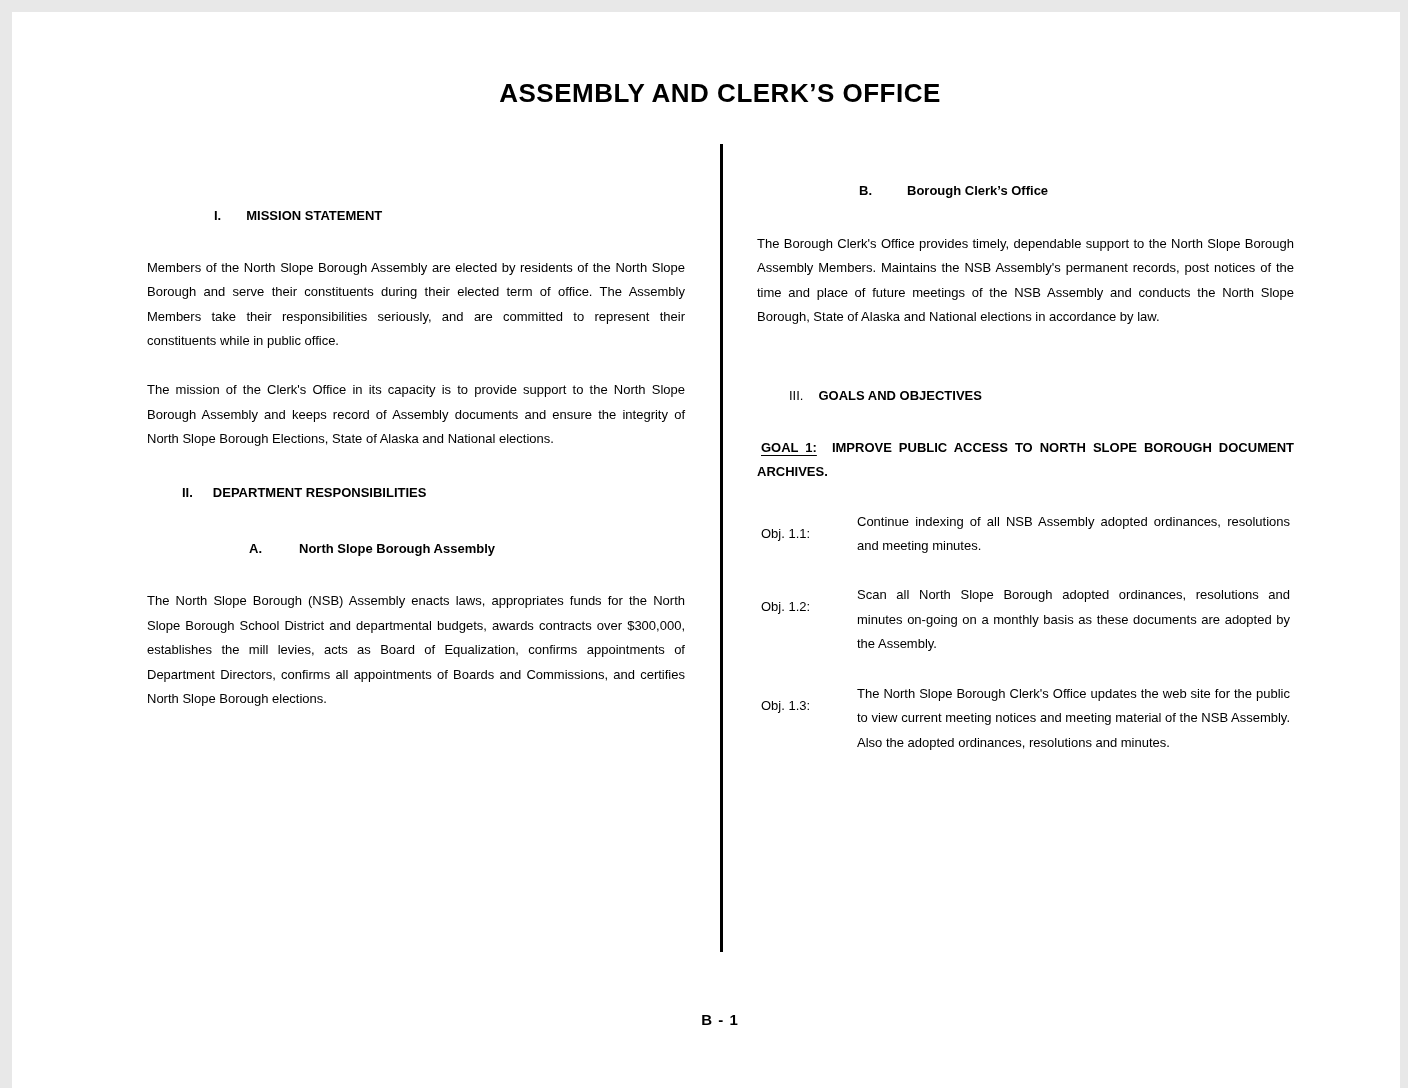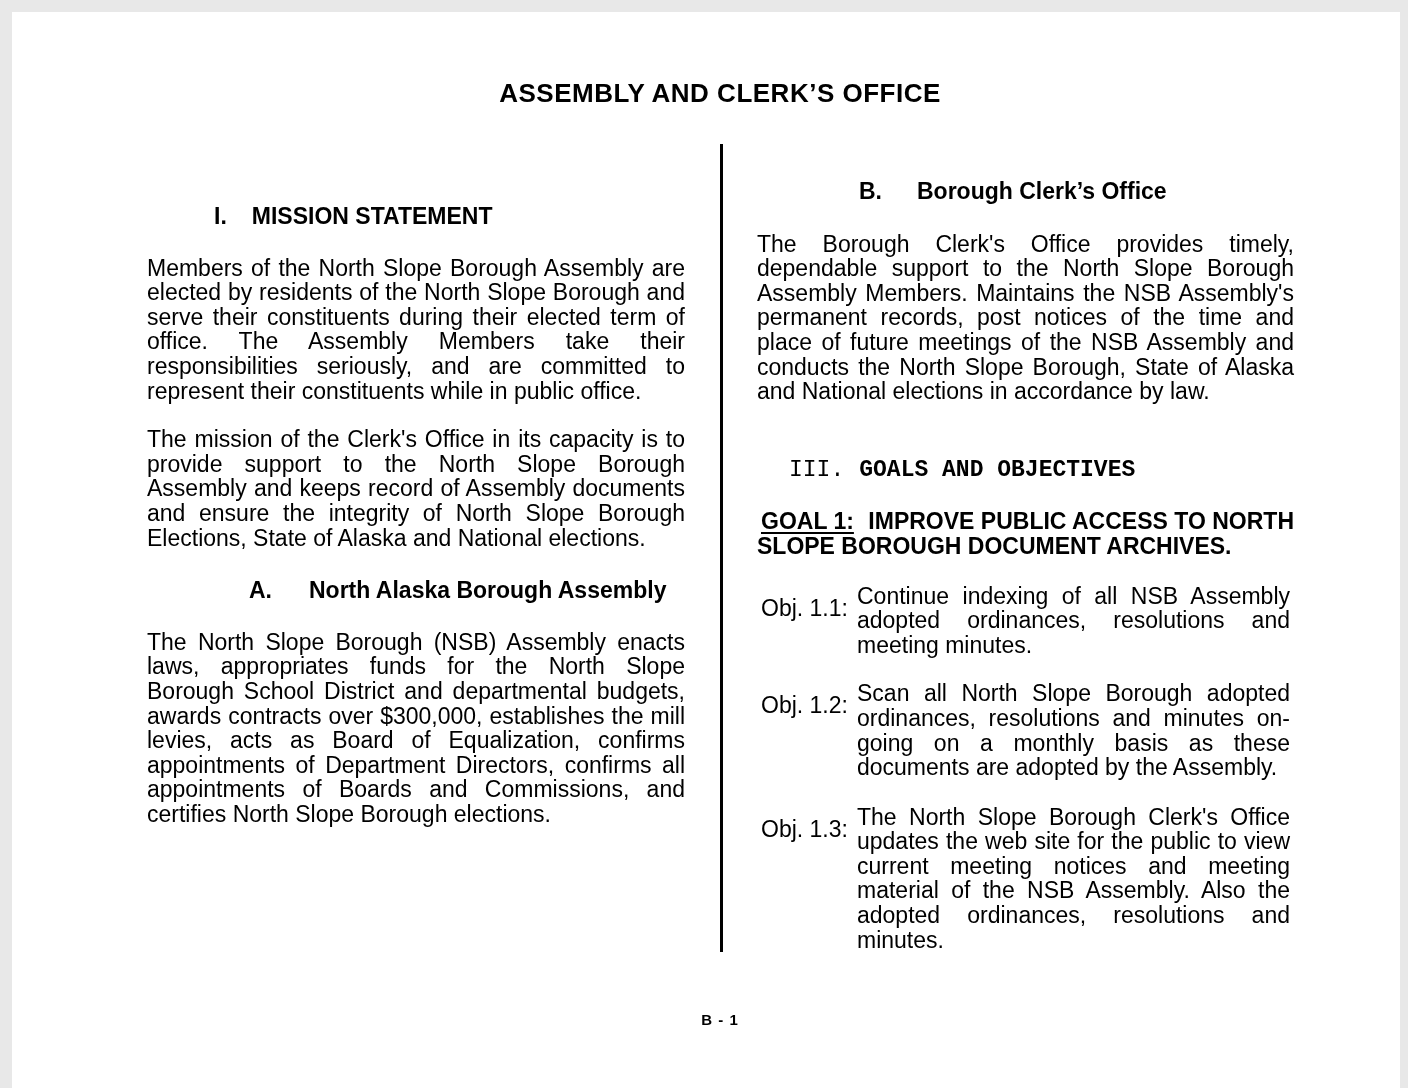--- a/index.html
+++ b/index.html
@@ -26,21 +26,21 @@
   .divider {
     position: absolute;
     left: 704px;
     top: 128px;
     width: 3px;
     height: 808px;
     background: #000000;
   }
   .col {
     position: absolute;
-    font-size: 23px;
+    font-size: 13px;
     line-height: 24.6px;
   }
   .col-left  { left: 127px; top: 180px; width: 546px; }
   .col-right { left: 737px; top: 155px; width: 545px; }
 
   .para {
     text-align: justify;
     text-justify: inter-word;
   }
   .heading {
@@ -56,21 +56,21 @@
   .h-assembly       { padding-left: 98px; }
   .h-assembly .num  { margin-right: 33px; }
   .h-clerk          { padding-left: 98px; }
   .h-clerk .num     { margin-right: 31px; }
   .h-goals          { padding-left: 28px; }
   .h-goals .num     { margin-right: 11px; font-weight: normal; }
 
   .mt-23 { margin-top: 23px; }
   .mt-24 { margin-top: 24px; }
   .mt-25 { margin-top: 25px; }
-  .mt-50 { margin-top: 50px; font-family: Liberation Mono, monospace; }
+  .mt-50 { margin-top: 50px; }
 
   .goal-para { font-weight: bold; text-align: justify; }
   .goal-label { text-decoration: underline; text-underline-offset: 3px; }
 
   .objective {
     position: relative;
     padding-left: 96px;
   }
   .objective .obj-label {
     position: absolute;
@@ -105,23 +105,26 @@
   <div class="col col-left">
 
     <div class="heading h-mission">
       <span class="num">I.</span><span>MISSION STATEMENT</span>
     </div>
 
     <div class="para mt-23">Members of the North Slope Borough Assembly are elected by residents of the North Slope Borough and serve their constituents during their elected term of office. The Assembly Members take their responsibilities seriously, and are committed to represent their constituents while in public office.</div>
 
     <div class="para mt-24">The mission of the Clerk's Office in its capacity is to provide support to the North Slope Borough Assembly and keeps record of Assembly documents and ensure the integrity of North Slope Borough Elections, State of Alaska and National elections.</div>
 
+    <div class="heading h-dept mt-25">
+      <span class="num">II.</span><span>DEPARTMENT RESPONSIBILITIES</span>
+    </div>
 
     <div class="heading h-assembly mt-24">
-      <span class="num">A.</span><span>North Alaska Borough Assembly</span>
+      <span class="num">A.</span><span>North Slope Borough Assembly</span>
     </div>
 
     <div class="para mt-23">The North Slope Borough (NSB) Assembly enacts laws, appropriates funds for the North Slope Borough School District and departmental budgets, awards contracts over $300,000, establishes the mill levies, acts as Board of Equalization, confirms appointments of Department Directors, confirms all appointments of Boards and Commissions, and certifies North Slope Borough elections.</div>
 
   </div>
 
   <div class="col col-right">
 
     <div class="heading h-clerk">
       <span class="num">B.</span><span>Borough Clerk’s Office</span>

